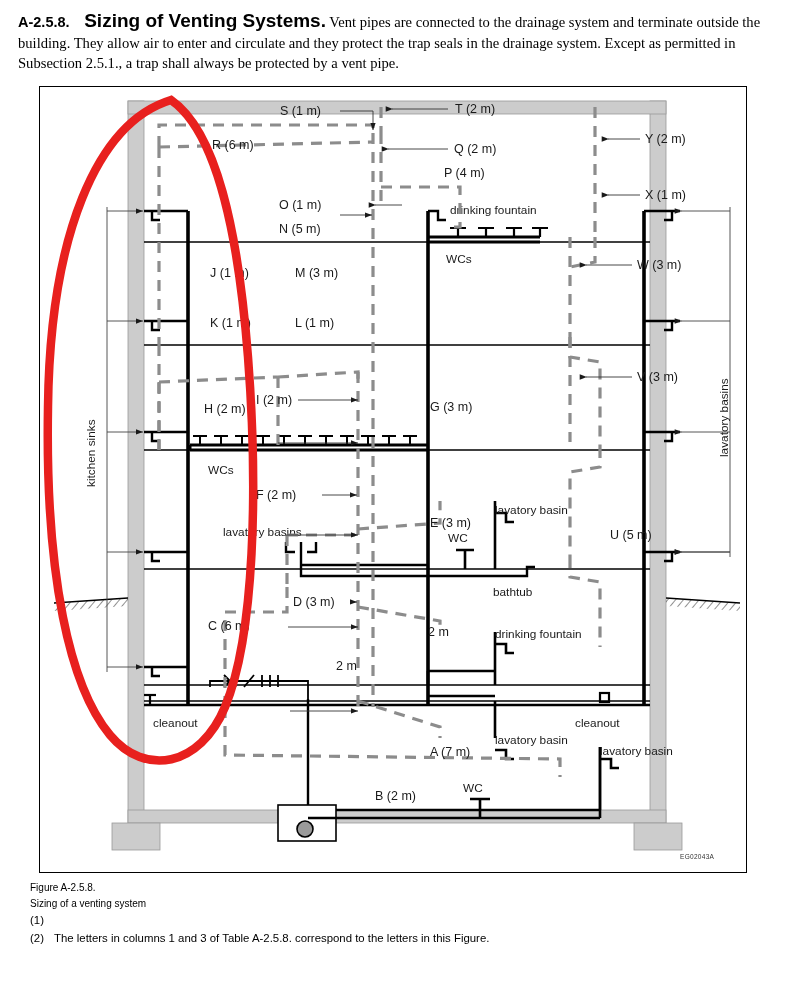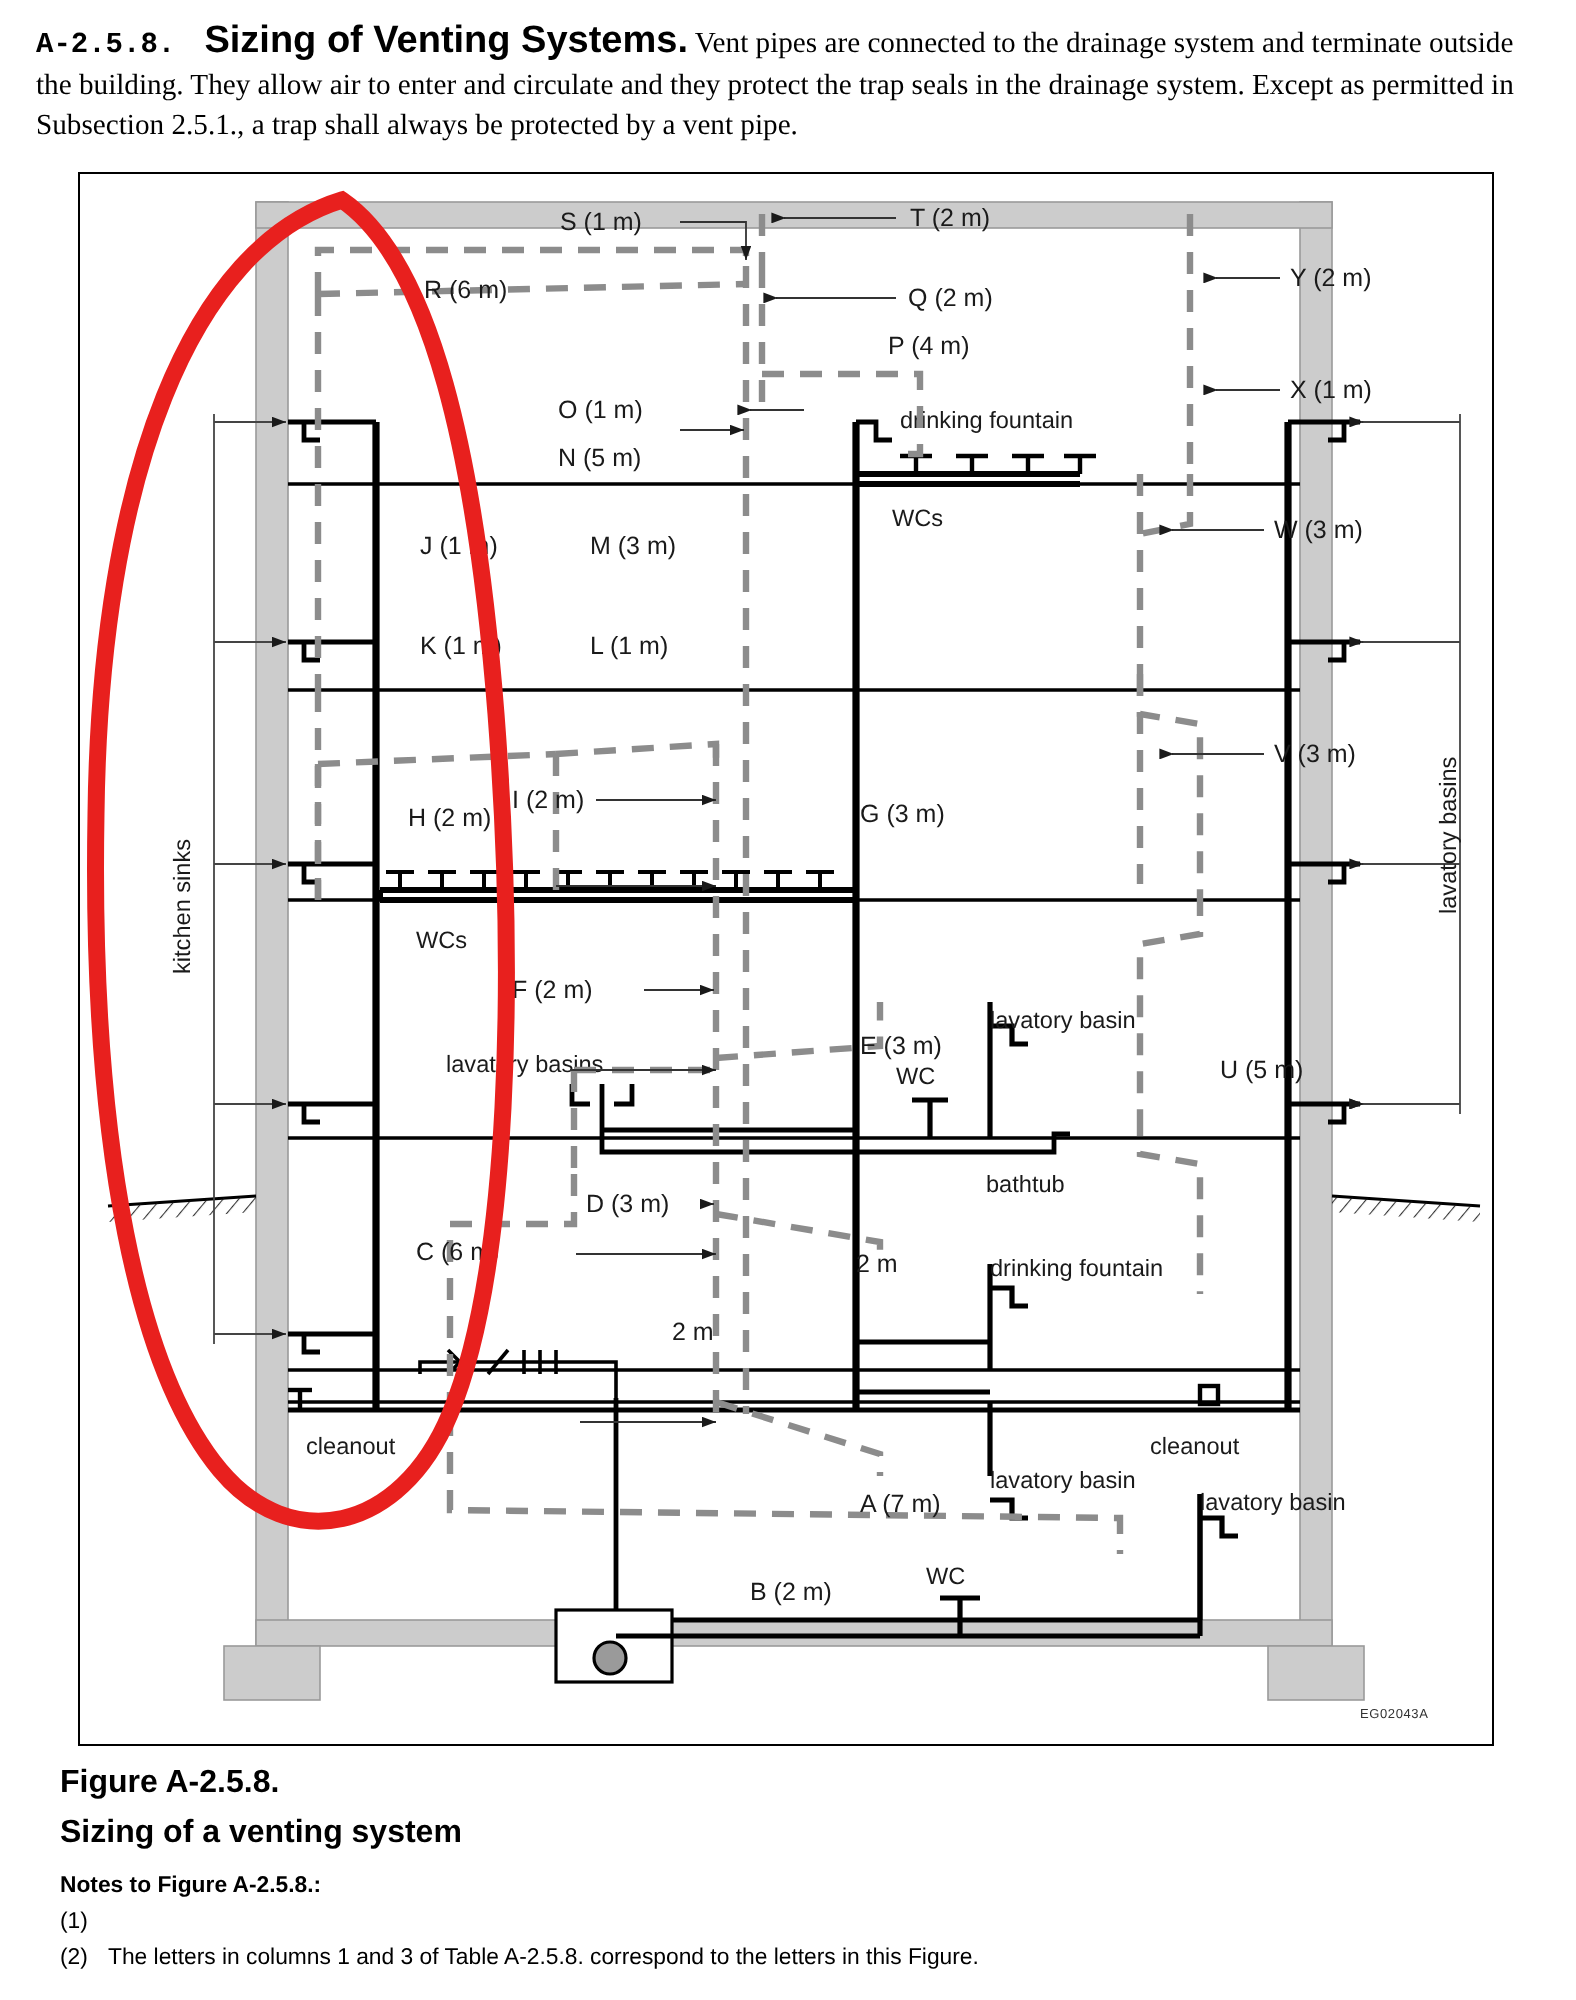--- a/index.html
+++ b/index.html
@@ -2,31 +2,31 @@
 <html><head>
 <meta charset="utf-8">
 <style>
   html,body{margin:0;padding:0;background:#ffffff;}
   body{width:788px;height:1000px;position:relative;
        font-family:"Liberation Sans",sans-serif;color:#000;overflow:hidden;}
 
   
   #intro{position:absolute;left:18px;top:8px;width:758px;
          font-family:"Liberation Serif",serif;font-size:14.6px;line-height:1.36;}
-  #intro .code{font-family:Liberation Mono, monospace;font-weight:bold;font-size:14.5px;}
+  #intro .code{font-family:Liberation Sans, sans-serif;font-weight:bold;font-size:14.5px;}
   #intro .ttl{font-family:"Liberation Sans",sans-serif;font-weight:bold;font-size:19px;}
 
   
   #figbox{position:absolute;left:39px;top:86px;width:708px;height:787px;
           border:1px solid #000;background:#fff;box-sizing:border-box;}
   #fig{position:absolute;left:0;top:0;width:706px;height:785px;}
 
   
   #caption{position:absolute;left:30px;top:880px;width:740px;}
-  .capline{font-size:16px;font-weight:bold;line-height:1.55;}
+  .capline{font-size:10px;font-weight:normal;line-height:1.55;}
   .noteshdr{font-size:11.4px;font-weight:bold;margin-top:4px;line-height:1.6;}
   .note{font-size:11.4px;line-height:1.62;display:flex;gap:6px;}
   .note .num{width:18px;flex:none;}
 
   
   .txt{font-family:"Liberation Sans",sans-serif;font-size:12.5px;fill:#1a1a1a;}
   .txt-sm{font-family:"Liberation Sans",sans-serif;font-size:11.8px;fill:#1a1a1a;}
   .tiny{font-family:"Liberation Sans",sans-serif;font-size:6.5px;fill:#333;letter-spacing:.3px;}
 </style>
 </head>
@@ -359,21 +359,20 @@
              C105,690 160,680 185,620 C215,548 218,400 208,270
              C198,142 176,44 131,13 Z" fill="none" stroke="#e8201e" stroke-width="8.5" stroke-linecap="round"></path>
   </g>
 
 </svg>
 </div>
 
 <div id="caption">
   <div class="capline">Figure A-2.5.8.</div>
   <div class="capline">Sizing of a venting system</div>
-  <div class="noteshdr">Notes to Figure A-2.5.8.:</div>
   <div class="note">
     <span class="num">(1)</span>
   </div>
   <div class="note">
     <span class="num">(2)</span>
     <span>The letters in columns 1 and 3 of Table A-2.5.8. correspond to the letters in this Figure.</span>
   </div>
 </div>
 
 </body></html>

